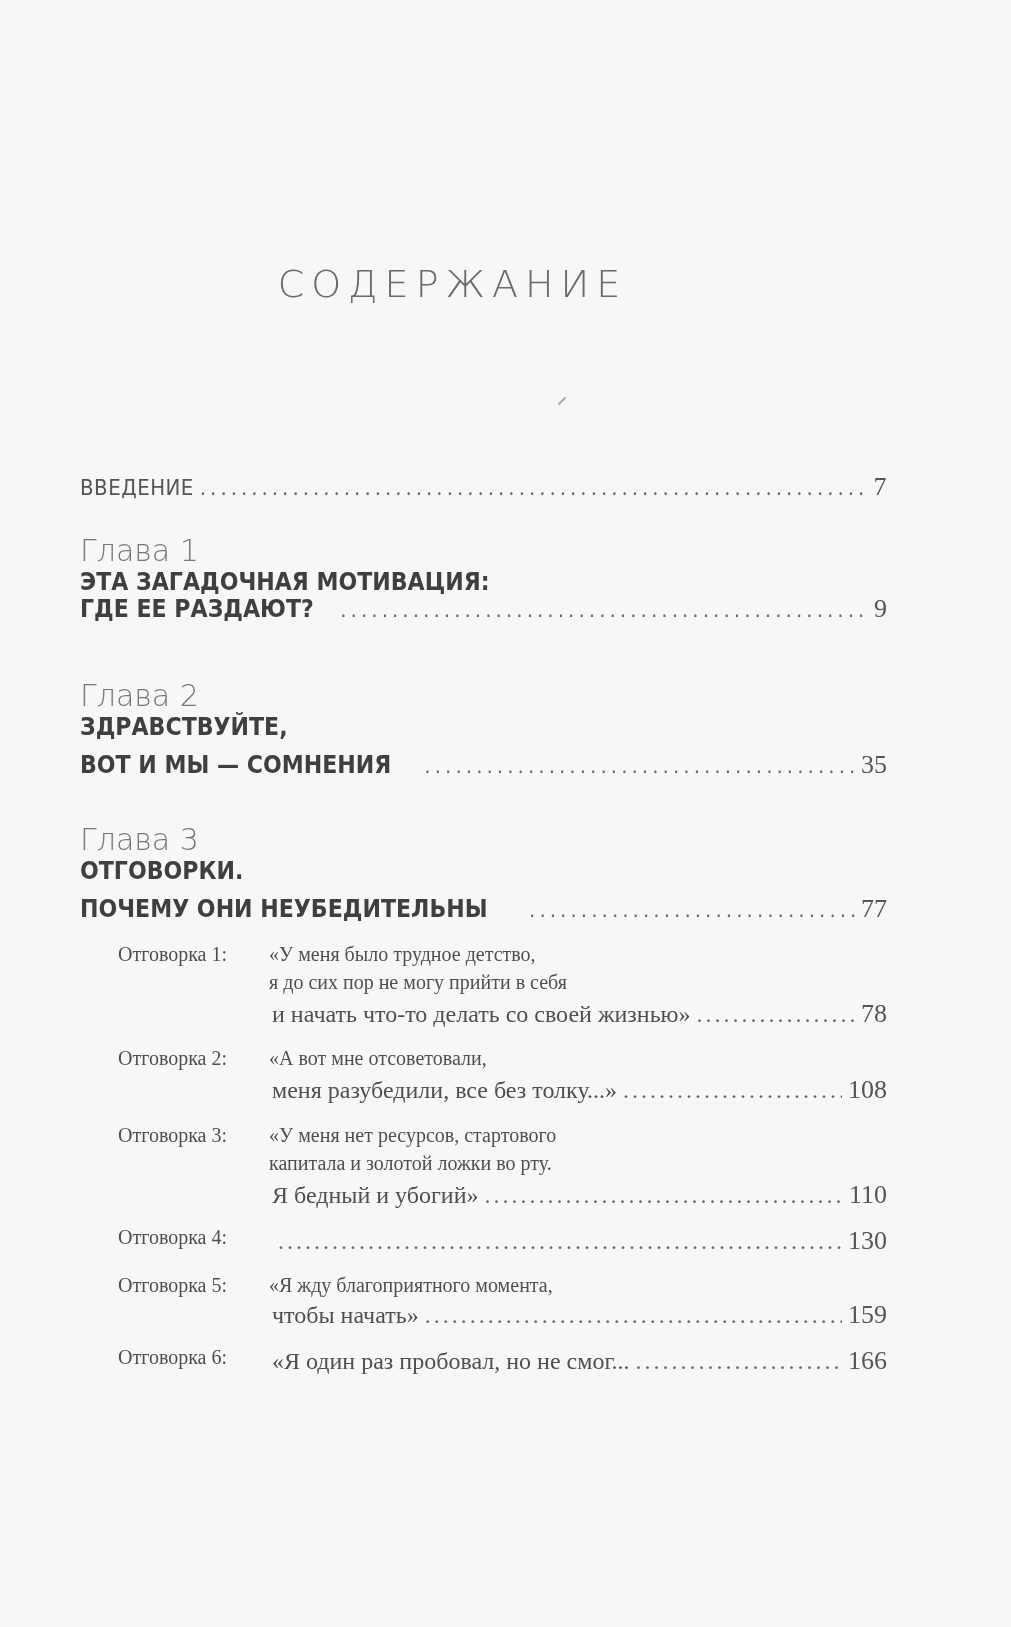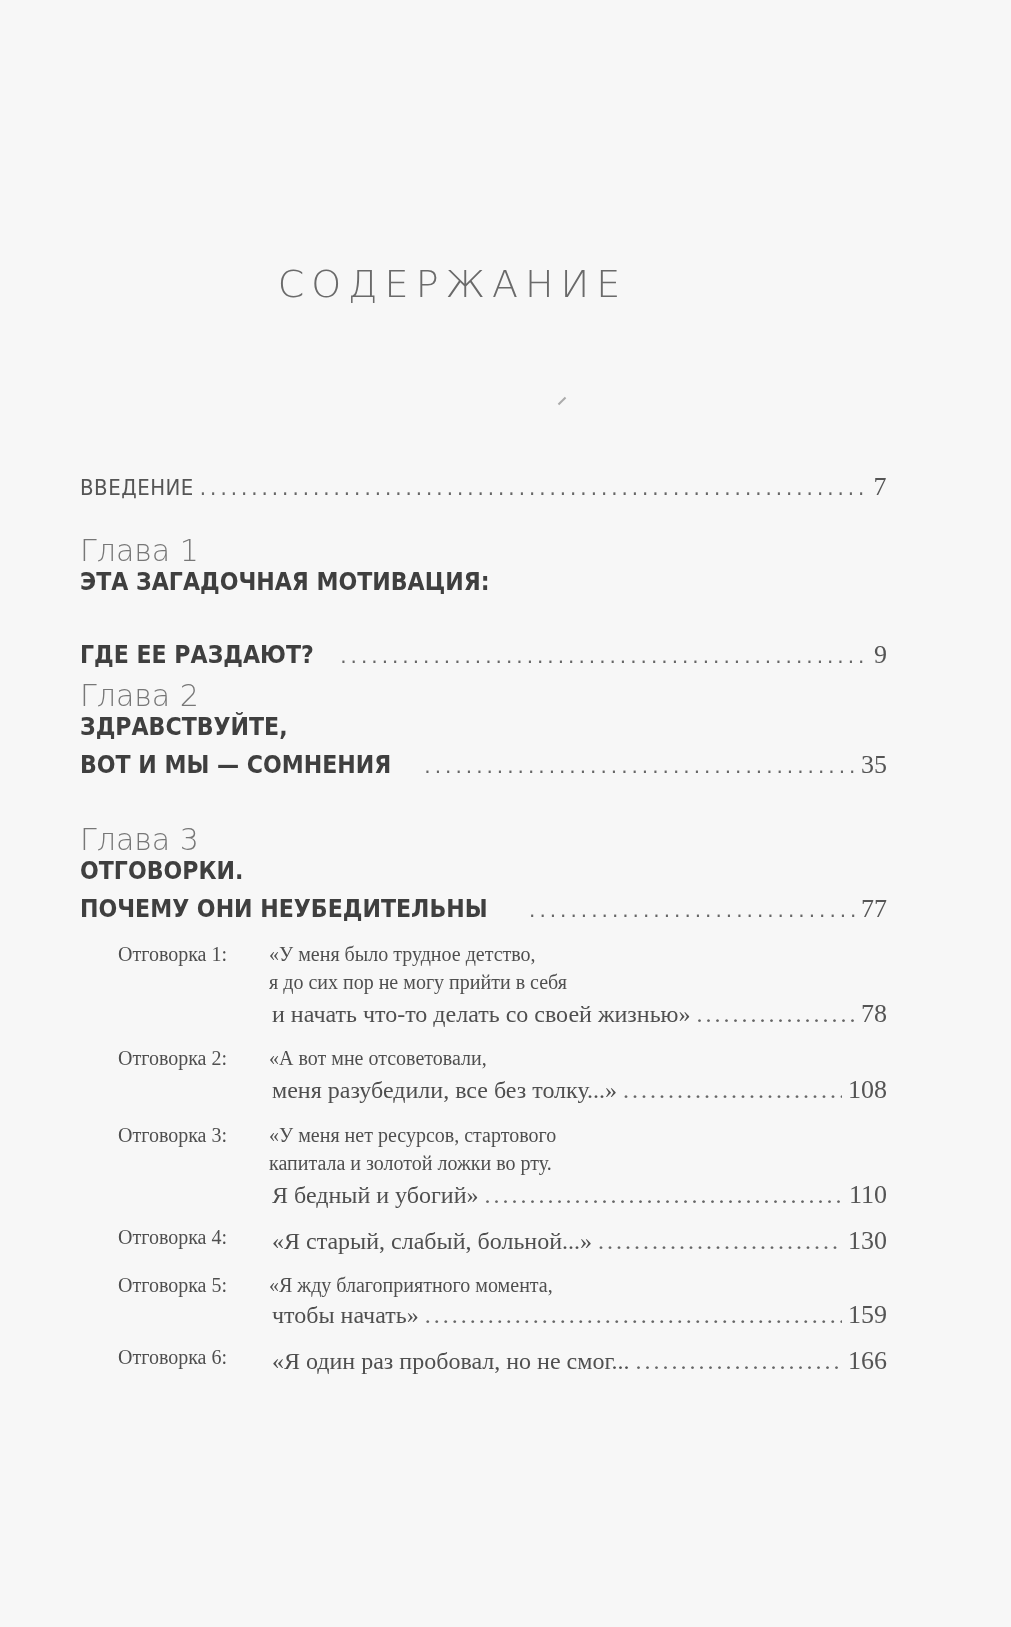--- a/index.html
+++ b/index.html
@@ -131,21 +131,21 @@
   <div class="mark"></div>
 
   <div class="row intro">
     <span class="txt">ВВЕДЕНИЕ</span>
     <span class="dots"></span>
     <span class="num">7</span>
   </div>
 
   <div class="chapter-label" style="top:533px">Глава 1</div>
   <div class="chapter-line" style="top:568px">ЭТА ЗАГАДОЧНАЯ МОТИВАЦИЯ:</div>
-  <div class="row chapter-row" style="top:640px">
+  <div class="row chapter-row" style="top:594px">
     <span class="txt">ГДЕ ЕЕ РАЗДАЮТ?</span>
     <span class="dots" style="font-weight:normal;font-size:20px"></span>
     <span class="num" style="font-weight:normal">9</span>
   </div>
 
   <div class="chapter-label" style="top:678px">Глава 2</div>
   <div class="chapter-line" style="top:713px">ЗДРАВСТВУЙТЕ,</div>
   <div class="row chapter-row" style="top:750px">
     <span class="txt">ВОТ И МЫ — СОМНЕНИЯ</span>
     <span class="dots" style="font-weight:normal;font-size:20px"></span>
@@ -181,21 +181,20 @@
   <div class="sub sub-line" style="top:1124px">«У меня нет ресурсов, стартового</div>
   <div class="sub sub-line" style="top:1152px">капитала и золотой ложки во рту.</div>
   <div class="row sub-row" style="top:1180px">
     <span class="txt">Я бедный и убогий»</span>
     <span class="dots"></span>
     <span class="num">110</span>
   </div>
 
   <div class="sub sub-label" style="top:1226px">Отговорка 4:</div>
   <div class="row sub-row" style="top:1226px">
-    <span class="txt">«Я старый, слабый, больной...»</span>
     <span class="dots"></span>
     <span class="num">130</span>
   </div>
 
   <div class="sub sub-label" style="top:1274px">Отговорка 5:</div>
   <div class="sub sub-line" style="top:1274px">«Я жду благоприятного момента,</div>
   <div class="row sub-row" style="top:1300px">
     <span class="txt">чтобы начать»</span>
     <span class="dots"></span>
     <span class="num">159</span>

